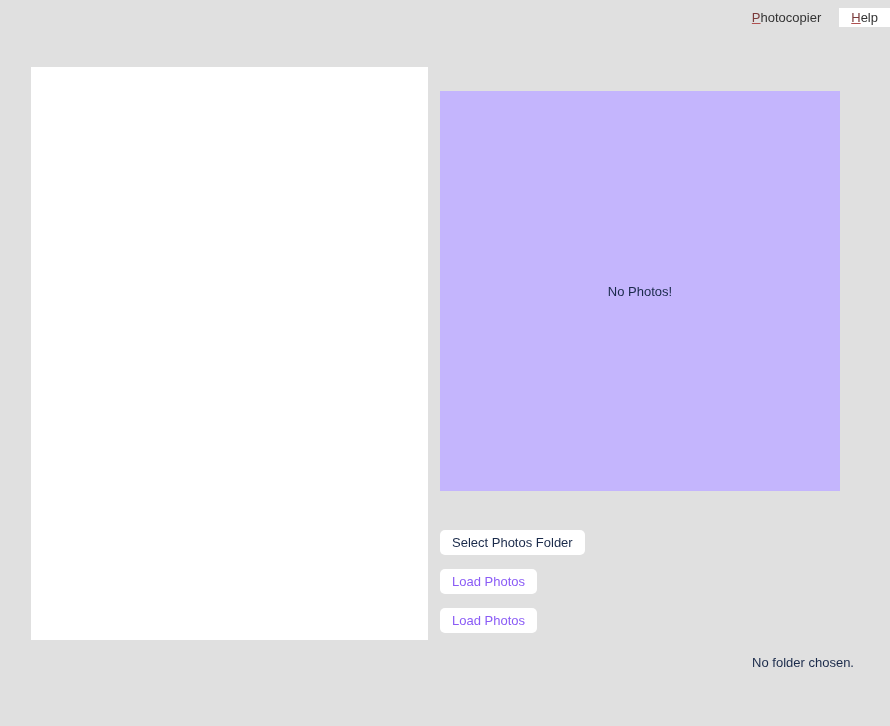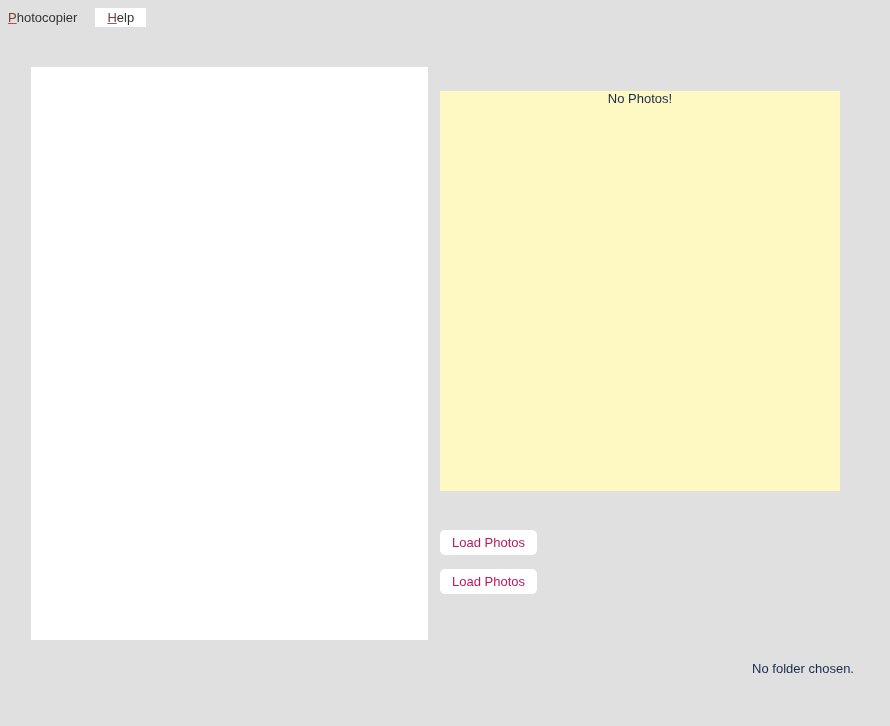--- a/index.html
+++ b/index.html
@@ -12,21 +12,21 @@
       height: 726px;
       background: #e0e0e0;
       font-family: -apple-system, BlinkMacSystemFont, "Segoe UI", Helvetica, Arial, sans-serif;
       font-size: 13px;
       color: #1a2a4a;
       position: relative;
       overflow: hidden;
     }
     .menubar {
       display: flex;
-      justify-content: flex-start;
+      justify-content: flex-end;
       align-items: center;
       gap: 10px;
       padding-top: 15px;
       height: 20px;
     }
     .menu-item {
       font-size: 13px;
       color: #333;
       padding: 2px 8px;
       cursor: default;
@@ -53,22 +53,23 @@
       width: 397px;
       height: 573px;
       background: #fff;
     }
     .right-preview {
       position: absolute;
       left: 440px;
       top: 71px;
       width: 400px;
       height: 400px;
-      background: #fef9c3;
+      background: #c4b5fd;
       display: flex;
+      align-items: center;
       justify-content: center;
     }
     .no-photos-label {
       color: #1a2a4a;
       font-size: 13px;
     }
     .controls {
       position: absolute;
       left: 440px;
       top: 510px;
@@ -82,27 +83,27 @@
       border: none;
       border-radius: 5px;
       padding: 5px 12px;
       font-size: 13px;
       color: #1a2a4a;
       font-family: inherit;
       cursor: pointer;
       white-space: nowrap;
     }
     .btn.disabled {
-      color: #be185d;
+      color: #8b5cf6;
       cursor: default;
     }
     .status-text {
       position: absolute;
       right: 36px;
-      bottom: 50px;
+      bottom: 56px;
       font-size: 13px;
       color: #1a2a4a;
     }
   </style>
 </head>
 <body>
 
 <div class="menubar">
   <div class="menu-item">
     <span class="underline">P</span><span>hotocopier</span>
@@ -113,18 +114,19 @@
 </div>
 
 <div class="main-area">
   <div class="left-panel"></div>
 
   <div class="right-preview">
     <span class="no-photos-label">No Photos!</span>
   </div>
 
   <div class="controls">
+    <button class="btn">Select Photos Folder</button>
     <button class="btn disabled">Load Photos</button>
     <button class="btn disabled">Load Photos</button>
   </div>
 
   <div class="status-text">No folder chosen.</div>
 </div>
 
 </body></html>

